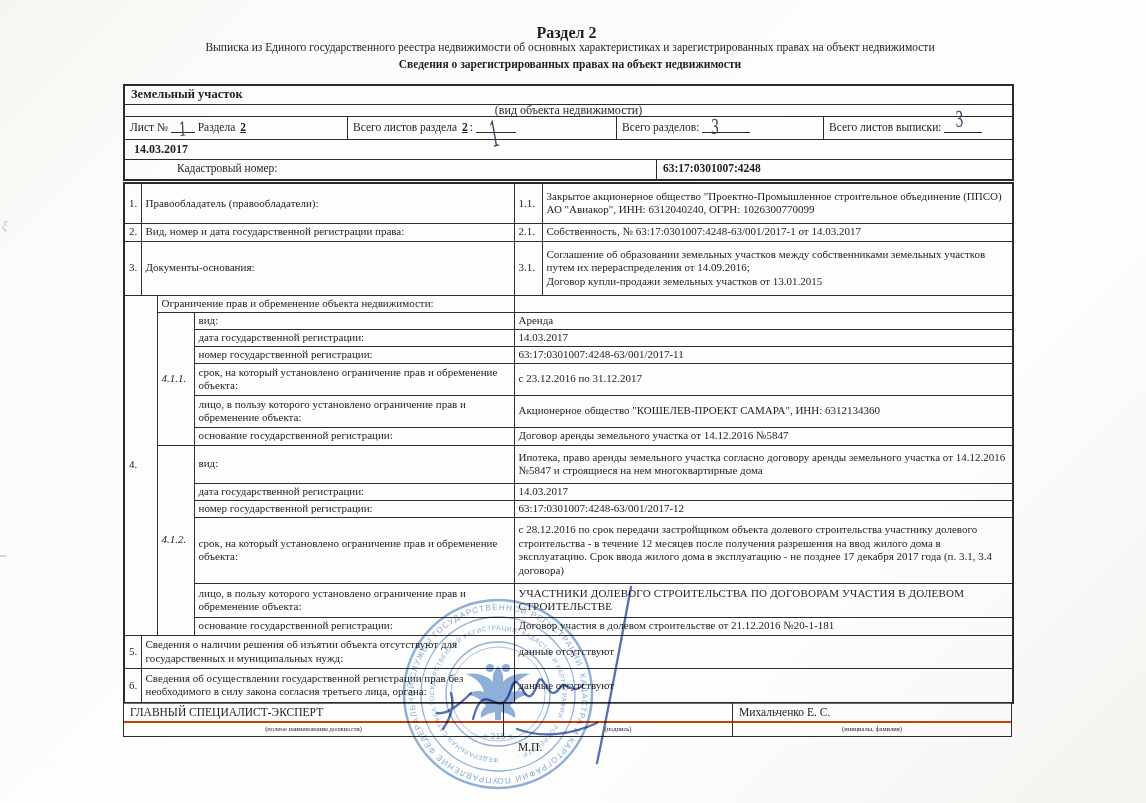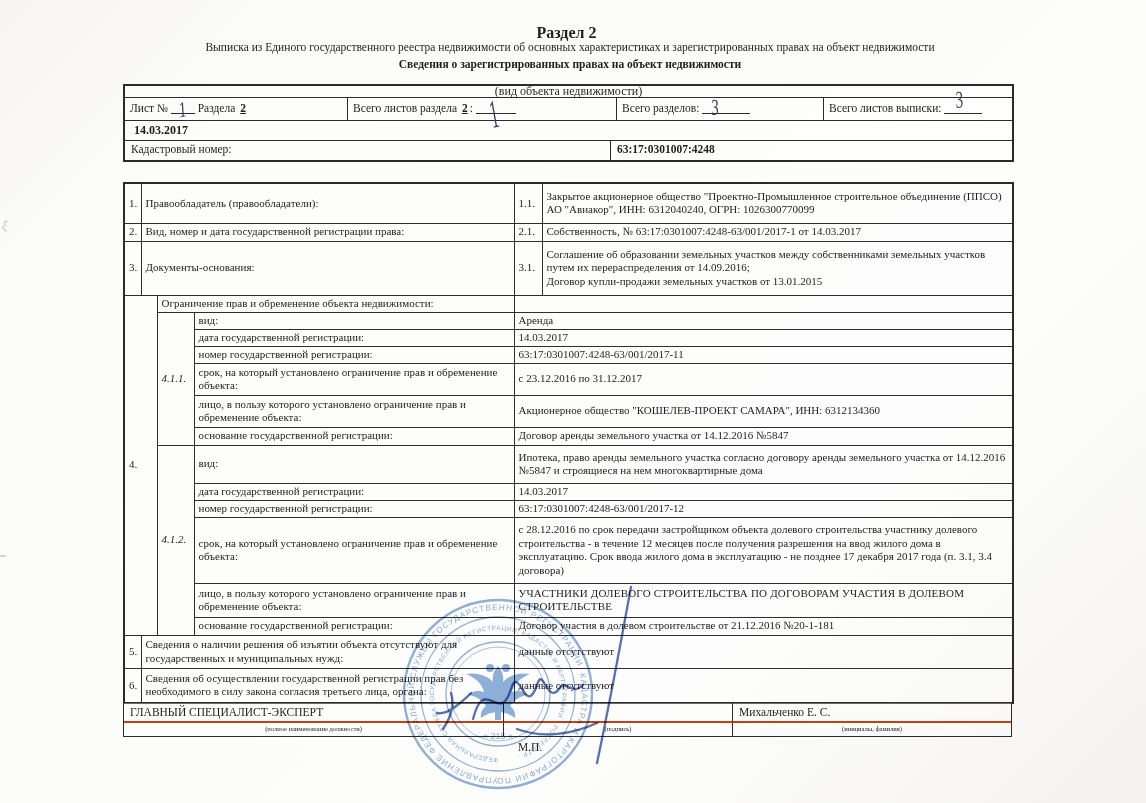--- a/index.html
+++ b/index.html
@@ -9,21 +9,21 @@
     font-family:"Liberation Serif", serif;color:#1e1e1e;
   }
   .abs{position:absolute;}
   
   .section-label{top:24px;left:123px;width:887px;text-align:center;font-weight:bold;font-size:16px;}
   .title1{top:41px;left:100px;width:940px;text-align:center;font-size:11.5px;}
   .title2{top:58px;left:100px;width:940px;text-align:center;font-size:11.5px;font-weight:bold;}
   
   .tt{left:123px;top:84px;width:887px;border:2px solid #2b2b2b;background:rgba(255,255,255,.35);}
   .tt .r{border-bottom:1px solid #2b2b2b;position:relative;}
-  .tt .r:last-child{border-bottom:none;}
+  .tt .r:last-child{border-bottom:none;margin-left:46px;}
   .tt-obj{font-weight:bold;font-size:12.5px;padding:1px 6px;height:16px;}
   .tt-cap{font-size:12px;text-align:center;height:11px;line-height:11px;color:#2a2a2a;}
   .tt-row3{display:flex;height:22px;font-size:11.5px;}
   .tt-row3 .c{border-right:1px solid #2b2b2b;padding:3px 5px 0 5px;box-sizing:border-box;position:relative;}
   .tt-row3 .c:last-child{border-right:none;}
   .c1{width:223px;} .c2{width:269px;} .c3{width:207px;} .c4{width:188px;}
   .tt-date{font-weight:bold;font-size:12px;padding:2px 0 1px 9px;height:16px;}
   .tt-cad{display:flex;height:19px;font-size:11.5px;}
   .tt-cad .cl{width:486px;border-right:1px solid #2b2b2b;padding:2px 0 0 6px;box-sizing:border-box;}
   .tt-cad .cv{flex:1;padding:2px 0 0 6px;font-weight:bold;}
@@ -61,20 +61,21 @@
   .artifact2{left:0px;top:555px;width:6px;height:2px;background:#b9b7b2;opacity:.6;}
 </style>
 </head>
 <body>
 
 <div class="abs section-label">Раздел 2</div>
 <div class="abs title1">Выписка из Единого государственного реестра недвижимости об основных характеристиках и зарегистрированных правах на объект недвижимости</div>
 <div class="abs title2">Сведения о зарегистрированных правах на объект недвижимости</div>
 
 <div class="abs tt">
+  <div class="r tt-obj">Земельный участок</div>
   <div class="r tt-cap">(вид объекта недвижимости)</div>
   <div class="r tt-row3">
     <div class="c c1">
       <span>Лист №</span>
       <span class="blank" style="width:24px"><span class="hw hw1">1</span></span>
       <span>Раздела</span>
       <span class="bnum">2</span>
     </div>
     <div class="c c2">
       <span>Всего листов раздела</span>

